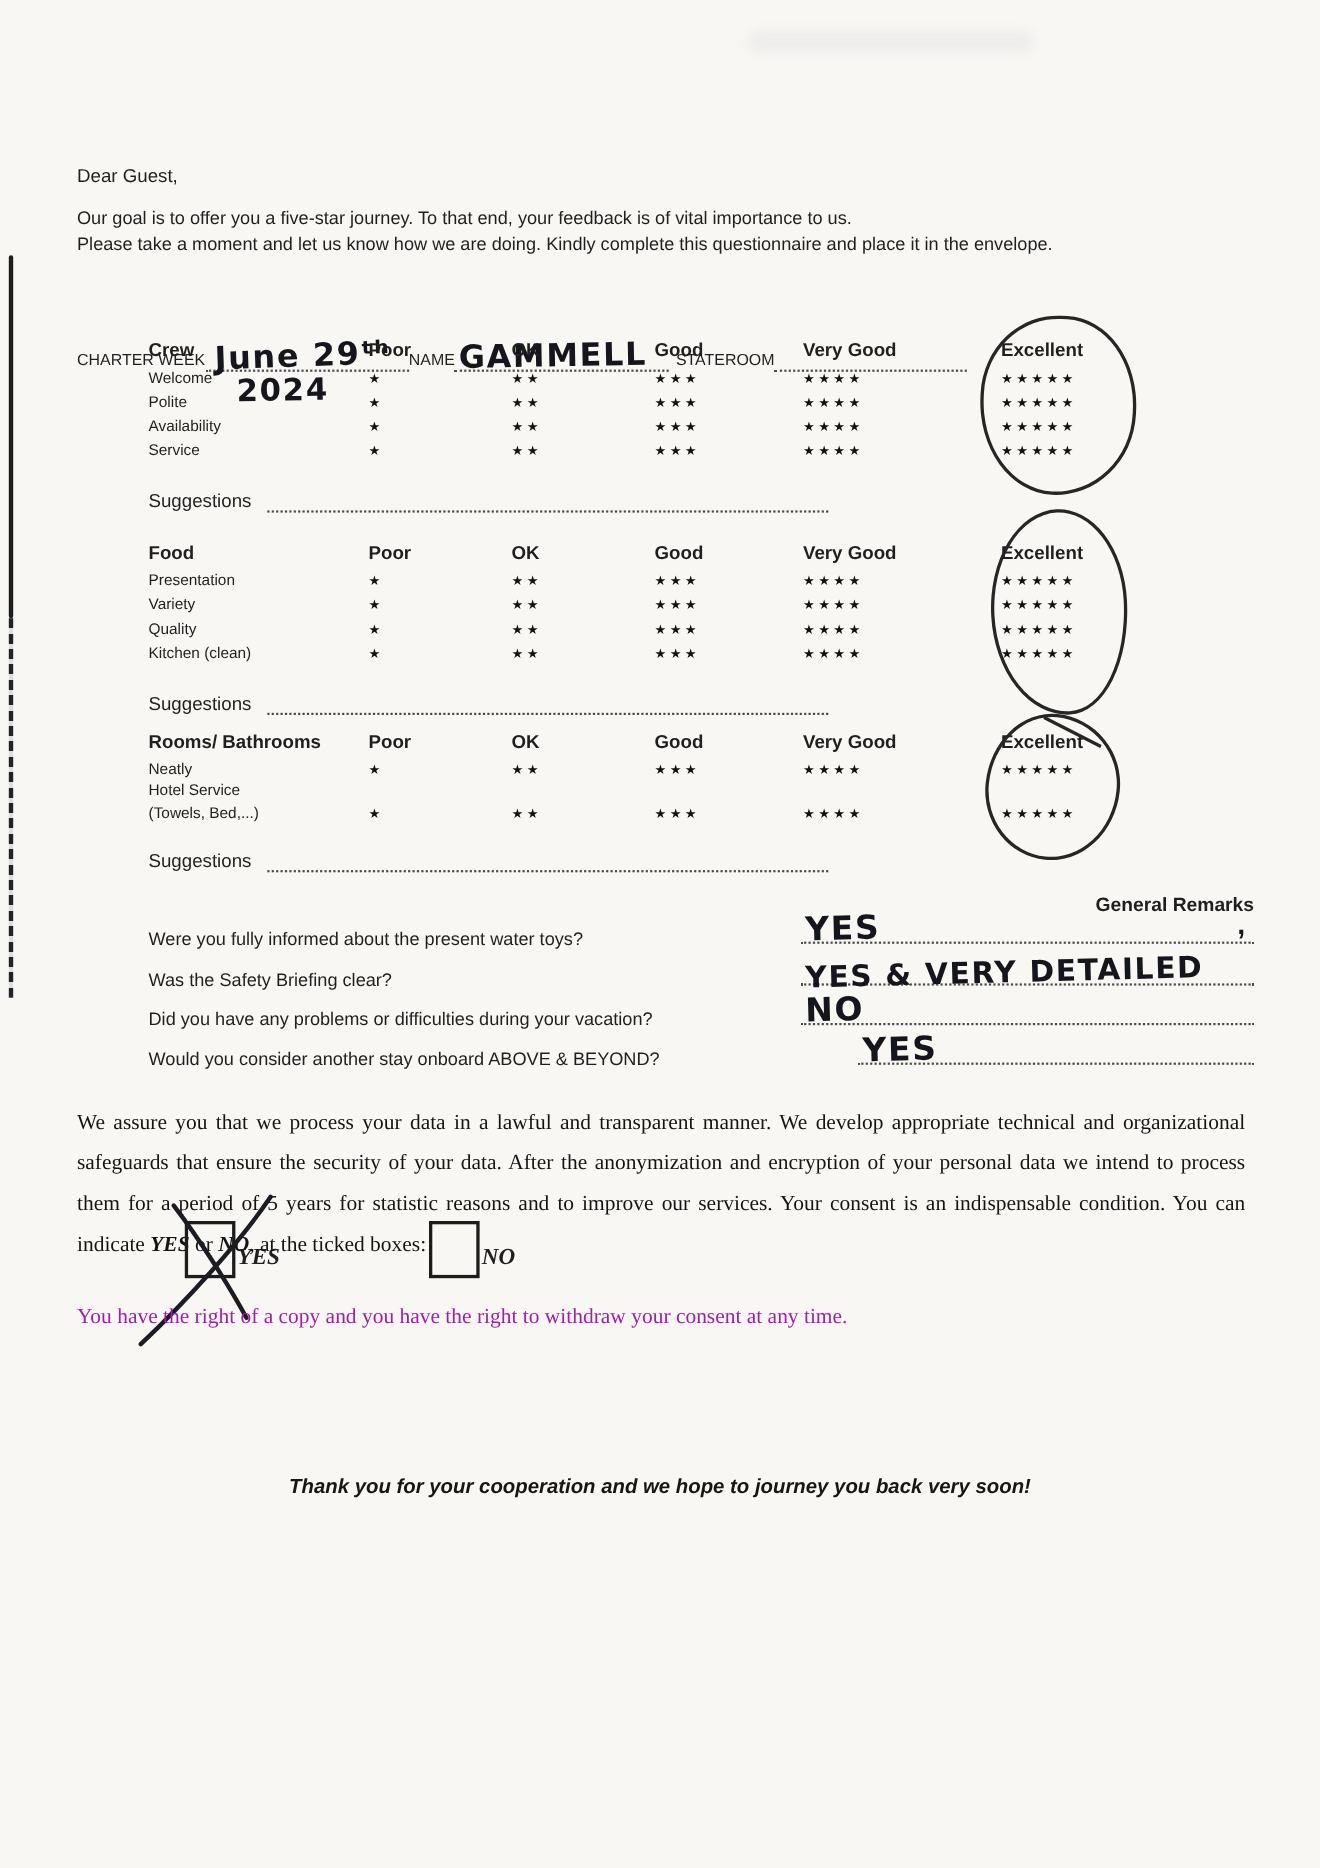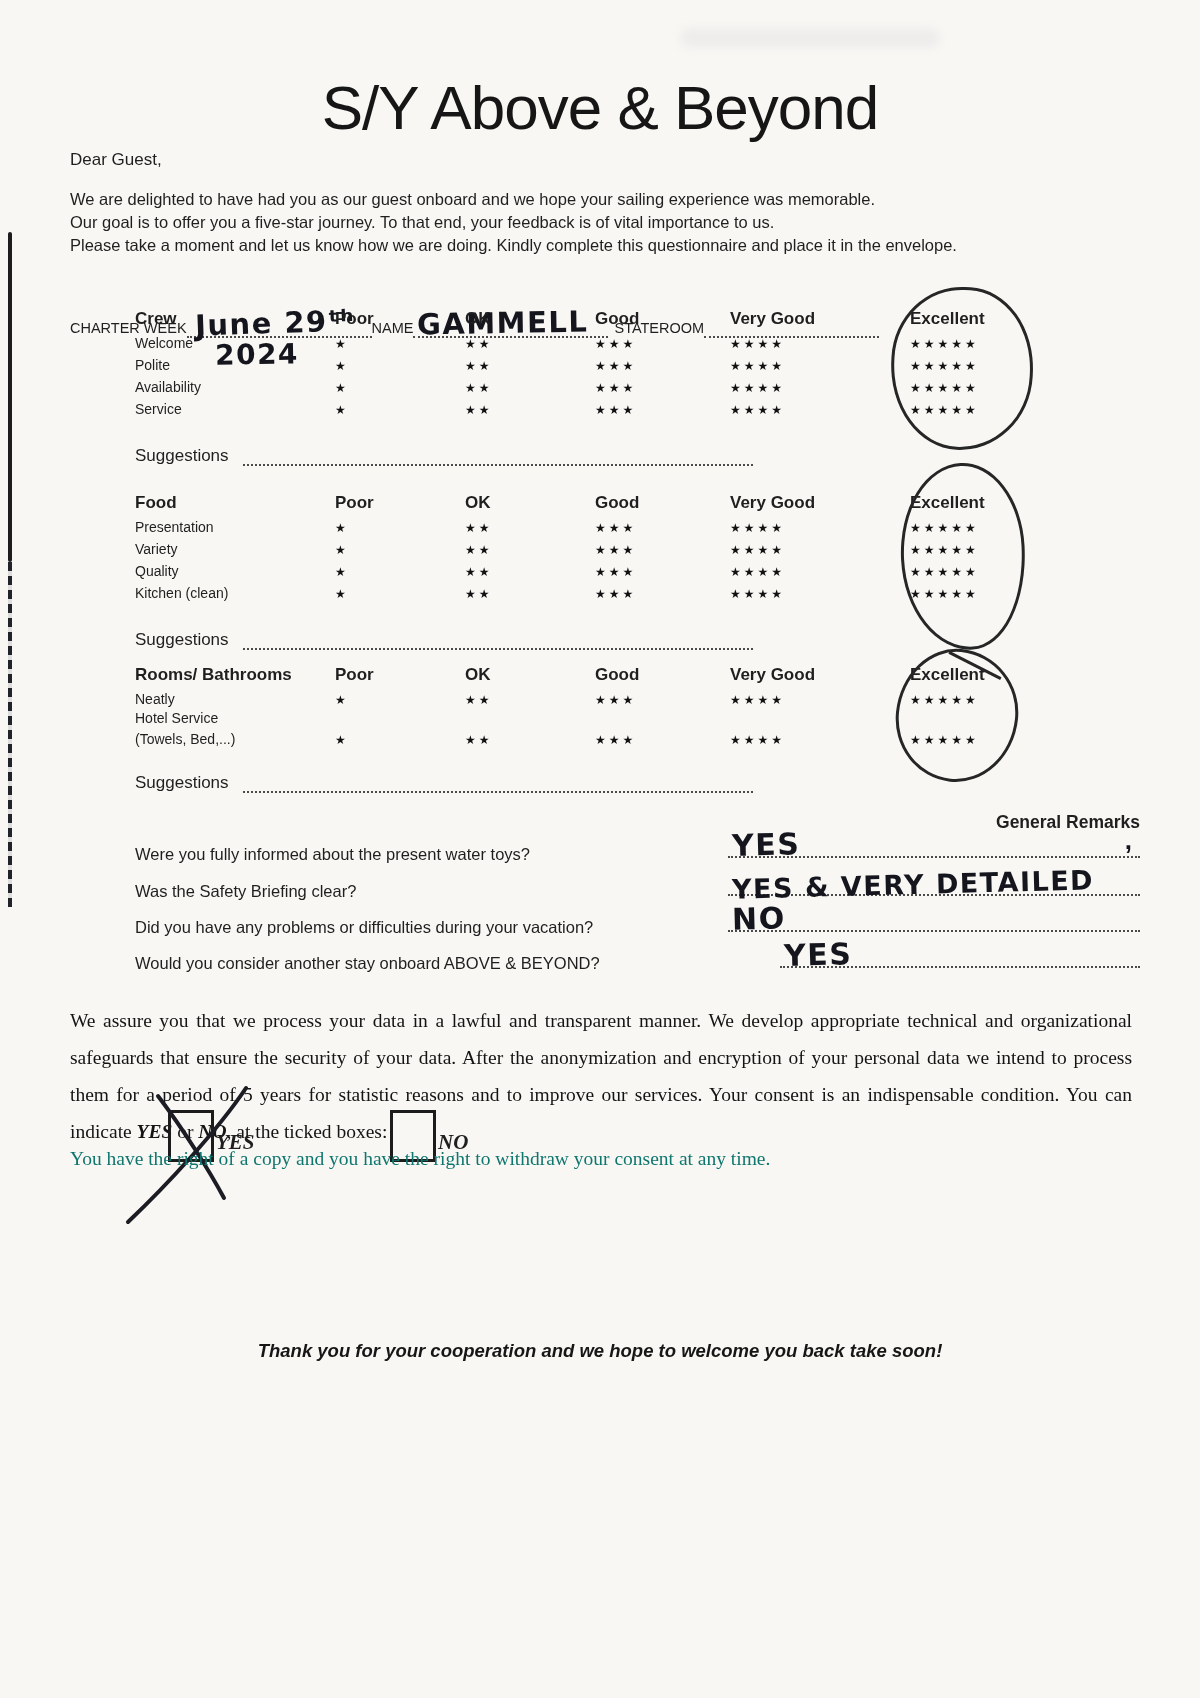--- a/index.html
+++ b/index.html
@@ -58,43 +58,41 @@
   }
   .privacy i{font-weight:600;}
   .cb-row{position:absolute;top:1104px;left:0;width:1200px;height:70px;}
   .cb-box{position:absolute;width:40px;height:46px;border:3px solid #1c1c1c;background:transparent;}
   .cb-box.yes{left:168px;top:6px;}
   .cb-box.no{left:390px;top:6px;}
   .cb-lbl{position:absolute;font-family:"Liberation Serif",serif;font-style:italic;font-weight:700;font-size:21px;top:26px;}
   .cb-lbl.yes{left:216px;}
   .cb-lbl.no{left:438px;}
   .xmark{position:absolute;left:118px;top:-22px;width:150px;height:150px;}
-  .rights{position:absolute;top:1148px;left:70px;font-family:"Liberation Serif",serif;font-size:19.5px;color:#0f766e;}
+  .rights{position:absolute;top:1187px;left:70px;font-family:"Liberation Serif",serif;font-size:19.5px;color:#a21caf;}
   
   .thanks{position:absolute;top:1340px;left:0;width:100%;text-align:center;
     font-size:18.5px;font-weight:700;font-style:italic;color:#161616;}
   
   .scan-solid{position:absolute;left:8px;top:232px;width:4px;height:330px;background:#1d1d1d;border-radius:2px;}
   .scan-dash{position:absolute;left:8px;top:562px;width:4px;height:345px;
     background:repeating-linear-gradient(180deg,#20242a 0 9px,rgba(32,36,42,0.12) 9px 14px);}
   .smudge{position:absolute;left:680px;top:28px;width:260px;height:20px;background:#c9c9cf;opacity:.22;filter:blur(5px);border-radius:10px;}
 </style>
 </head>
 <body>
 
 <div class="page">
 
   <div class="smudge"></div>
   <div class="scan-solid"></div>
   <div class="scan-dash"></div>
 
-  <div class="doc-title">S/Y Above &amp; Beyond</div>
   <div class="greeting">Dear Guest,</div>
   <div class="intro">
-    <div>We are delighted to have had you as our guest onboard and we hope your sailing experience was memorable.</div>
     <div>Our goal is to offer you a five-star journey. To that end, your feedback is of vital importance to us.</div>
     <div>Please take a moment and let us know how we are doing. Kindly complete this questionnaire and place it in the envelope.</div>
   </div>
 
   <div class="fields">
     <span class="lbl">CHARTER WEEK</span>
     <span class="fill cw">
       <span class="hand hw-charter">June 29ᵗʰ</span>
       <span class="hand hw-year">2024</span>
     </span>
@@ -273,15 +271,15 @@
     <div class="cb-box no"></div>
     <div class="cb-lbl no">NO</div>
     <svg class="xmark" viewBox="0 0 150 150">
       <path d="M128,6 C100,48 48,104 10,140" stroke="#1c1c24" stroke-width="4" fill="none" stroke-linecap="round"></path>
       <path d="M40,14 C66,48 92,90 106,116" stroke="#1c1c24" stroke-width="4" fill="none" stroke-linecap="round"></path>
     </svg>
   </div>
 
   <div class="rights">You have the right of a copy and you have the right to withdraw your consent at any time.</div>
 
-  <div class="thanks">Thank you for your cooperation and we hope to welcome you back take soon!</div>
+  <div class="thanks">Thank you for your cooperation and we hope to journey you back very soon!</div>
 
 </div>
 
 </body></html>

